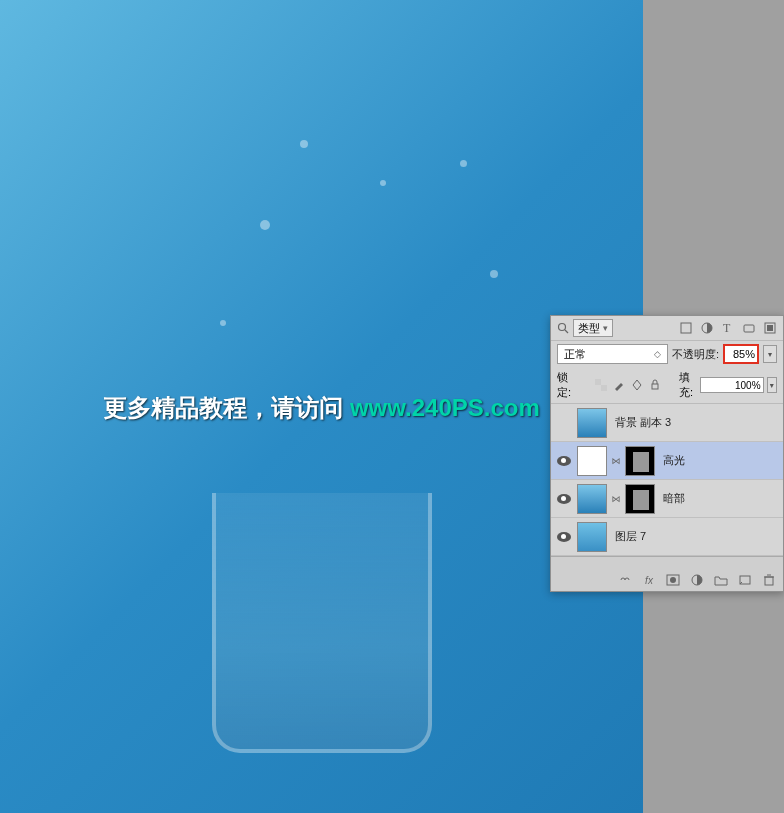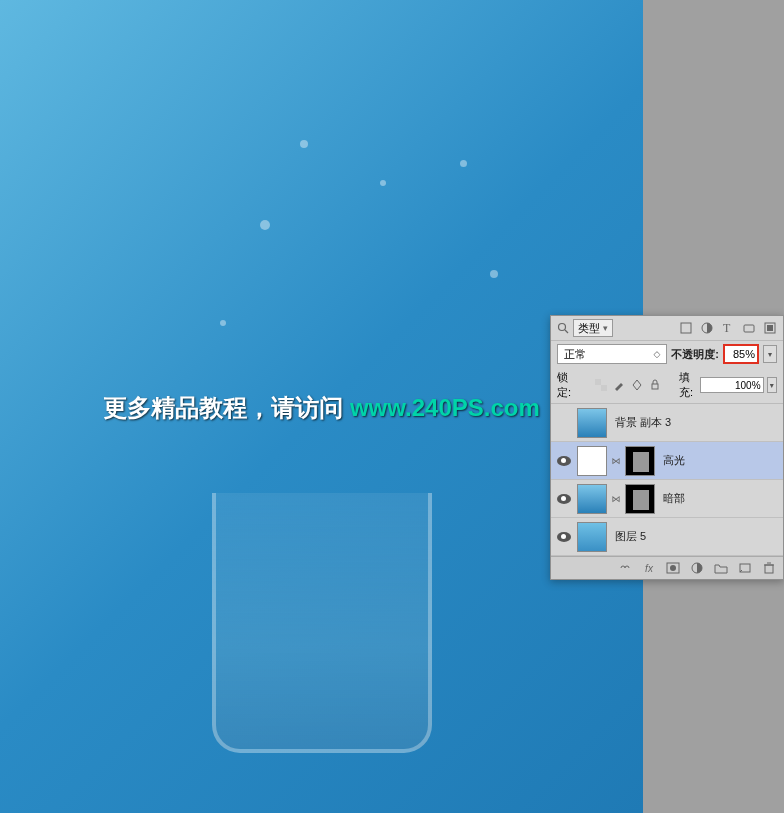--- a/index.html
+++ b/index.html
@@ -121,21 +121,21 @@
       flex: 1;
       display: flex;
       align-items: center;
       border: 1px solid #999;
       background: #fff;
       padding: 2px 6px;
       font-size: 11px;
       height: 20px;
       justify-content: space-between;
     }
-    .opacity-label { font-size: 11px; color: #222; font-weight: bold; }
+    .opacity-label { font-size: 11px; color: #222; }
     .opacity-input {
       width: 36px;
       height: 18px;
       border: 2px solid #e03020;
       background: #fff;
       text-align: right;
       font-size: 11px;
       padding: 8px 2px;
     }
     .dropdown-btn {
@@ -261,20 +261,21 @@
       background: #cfcfcf;
     }
     .pb-icon {
       width: 16px;
       height: 14px;
       color: #666;
       cursor: pointer;
       display: flex;
       align-items: center;
       justify-content: center;
+      margin-top: 12px;
     }
     .caret { font-size: 9px; color: #666; margin-left: 3px; }
     svg { display: block; }
   </style>
 </head>
 <body>
 
 <div class="canvas">
   <div class="splash">
     <div class="droplet" style="top:20px;left:120px;width:8px;height:8px"></div>
@@ -399,21 +400,21 @@
       <div class="thumb thumb-splash"></div>
       <div class="link-icon">⋈</div>
       <div class="thumb-mask"></div>
       <span class="layer-name">暗部</span>
     </div>
     <div class="layer">
       <div class="vis">
           <div class="eye"></div>
         </div>
       <div class="thumb thumb-blue"></div>
-      <span class="layer-name">图层 5</span>
+      <span class="layer-name">图层 7</span>
     </div>
   </div>
 
   <div class="panel-bottom">
     <span class="pb-icon">
         <svg width="14" height="12">
           <path d="M3 6 A2 2 0 0 1 7 6 M7 6 A2 2 0 0 1 11 6" fill="none" stroke="#666"></path>
         </svg>
       </span>
     <span class="pb-icon">

